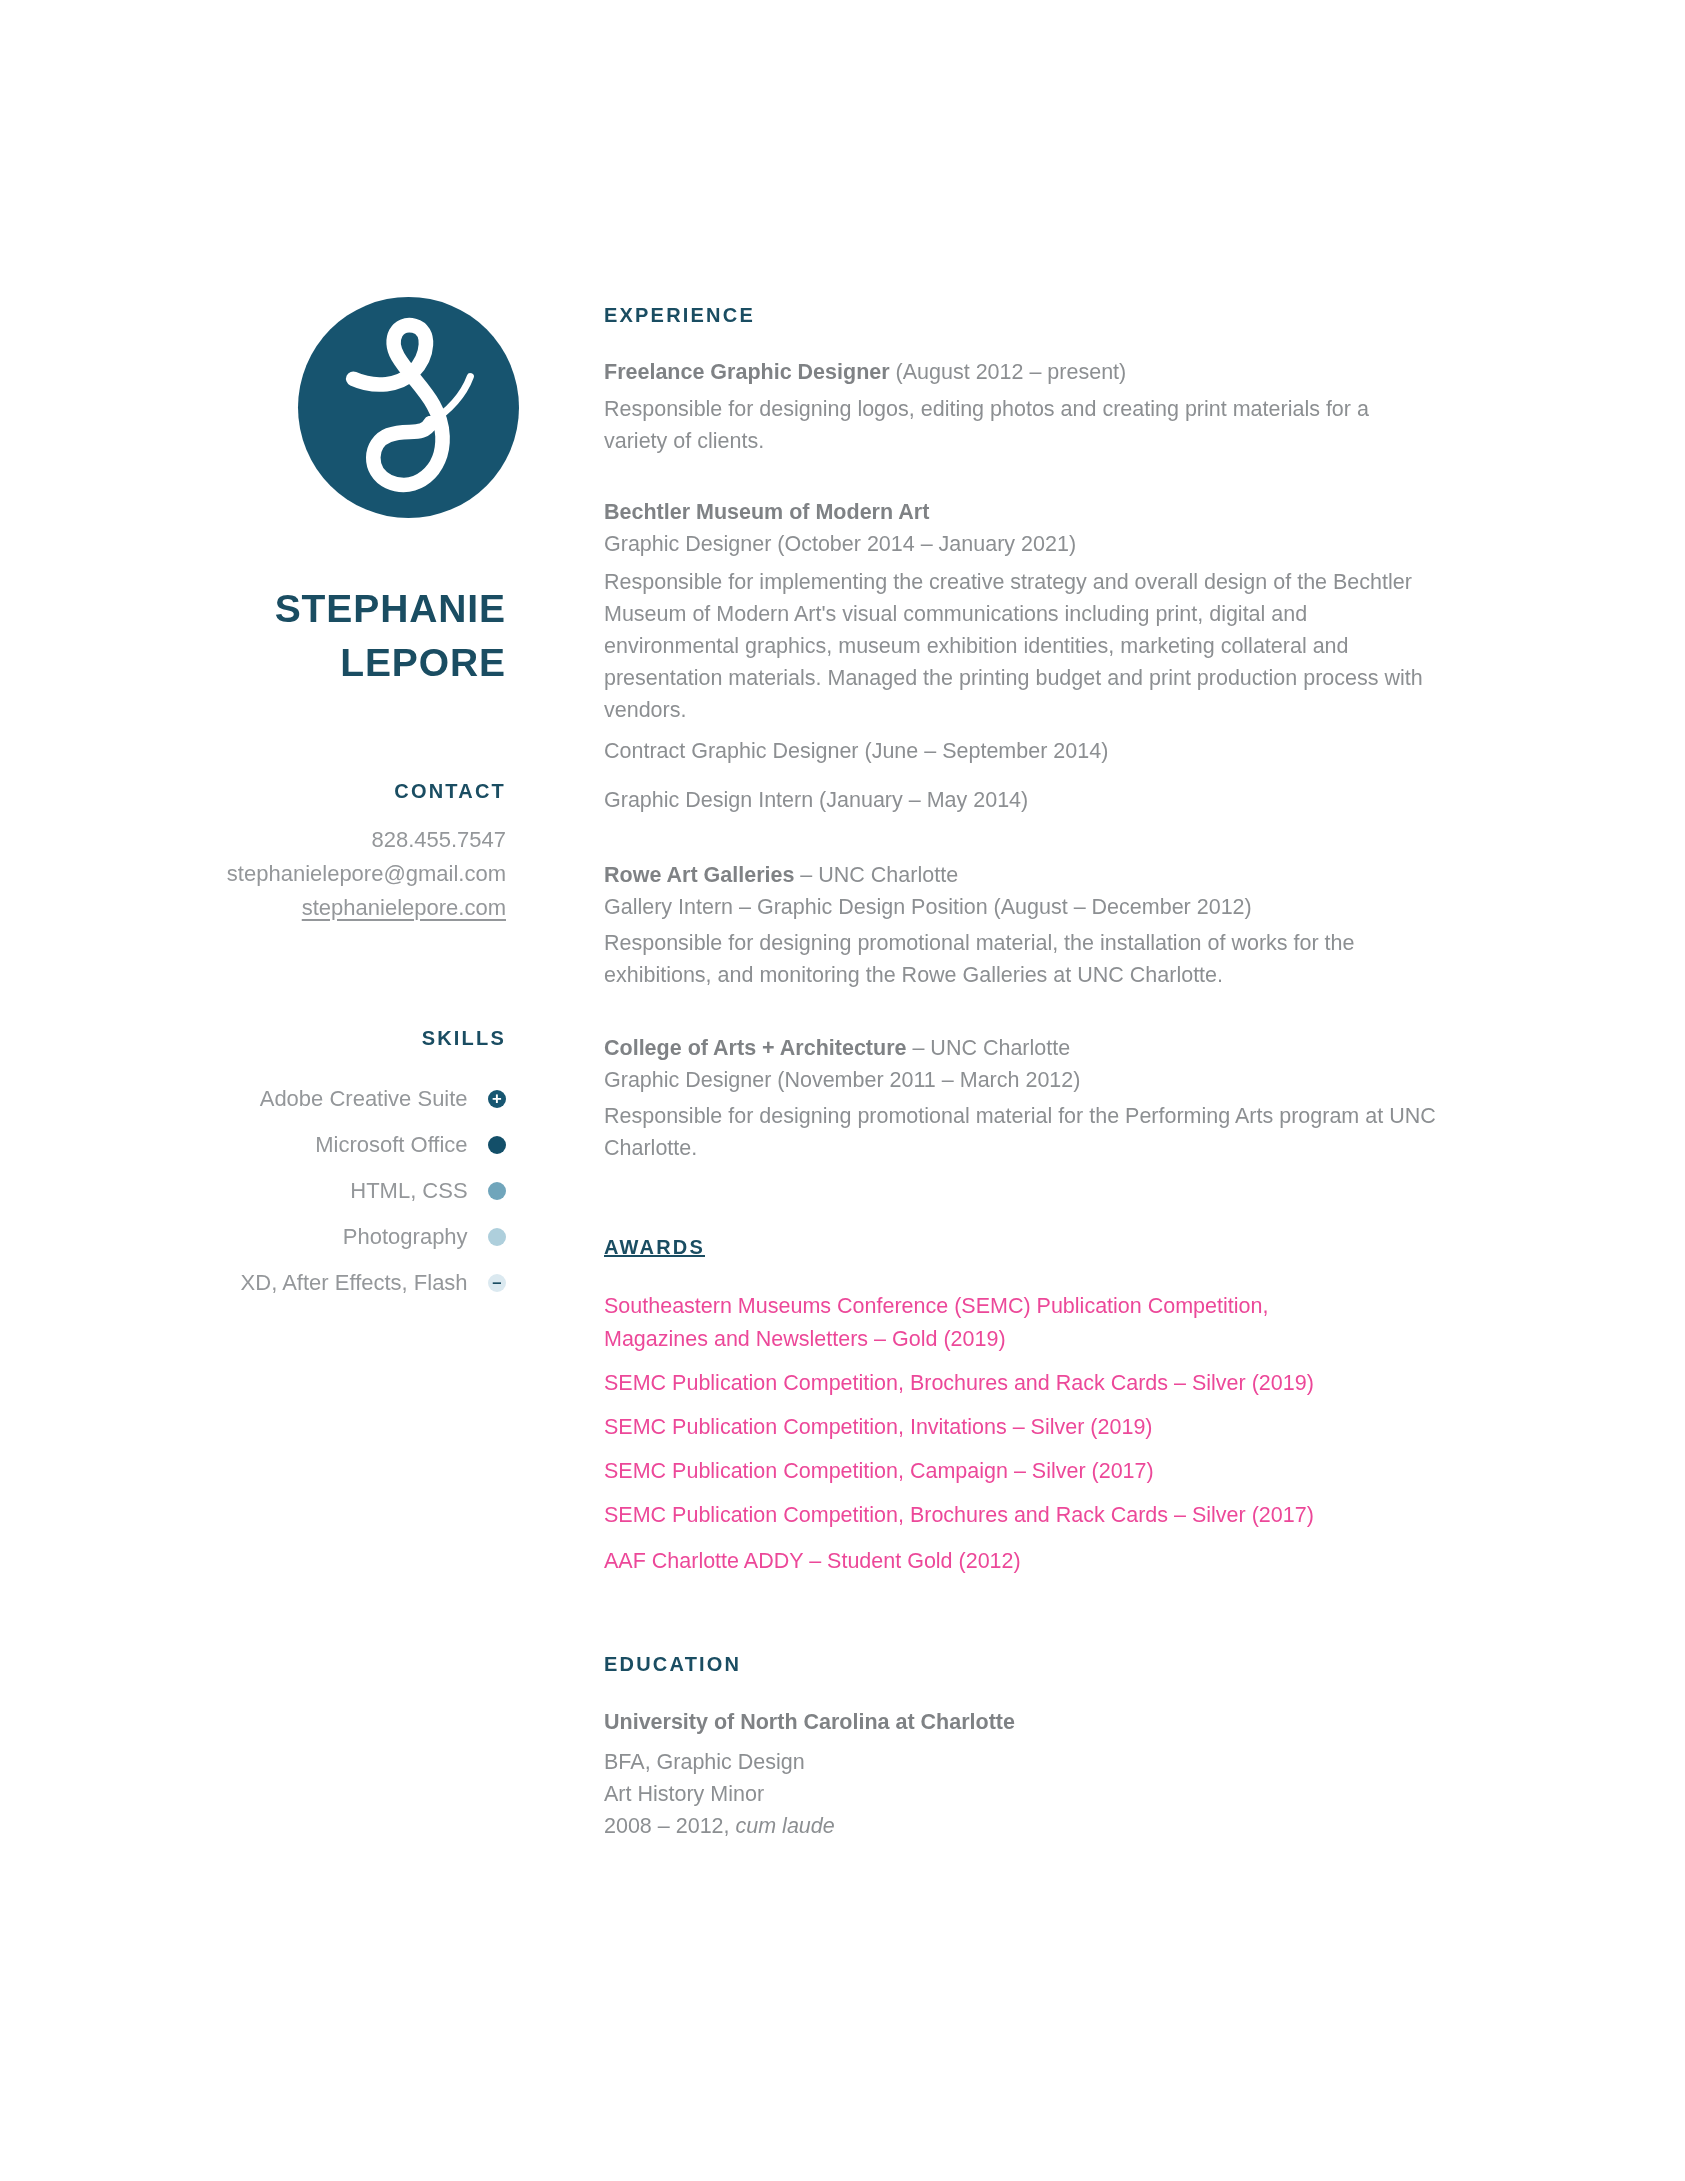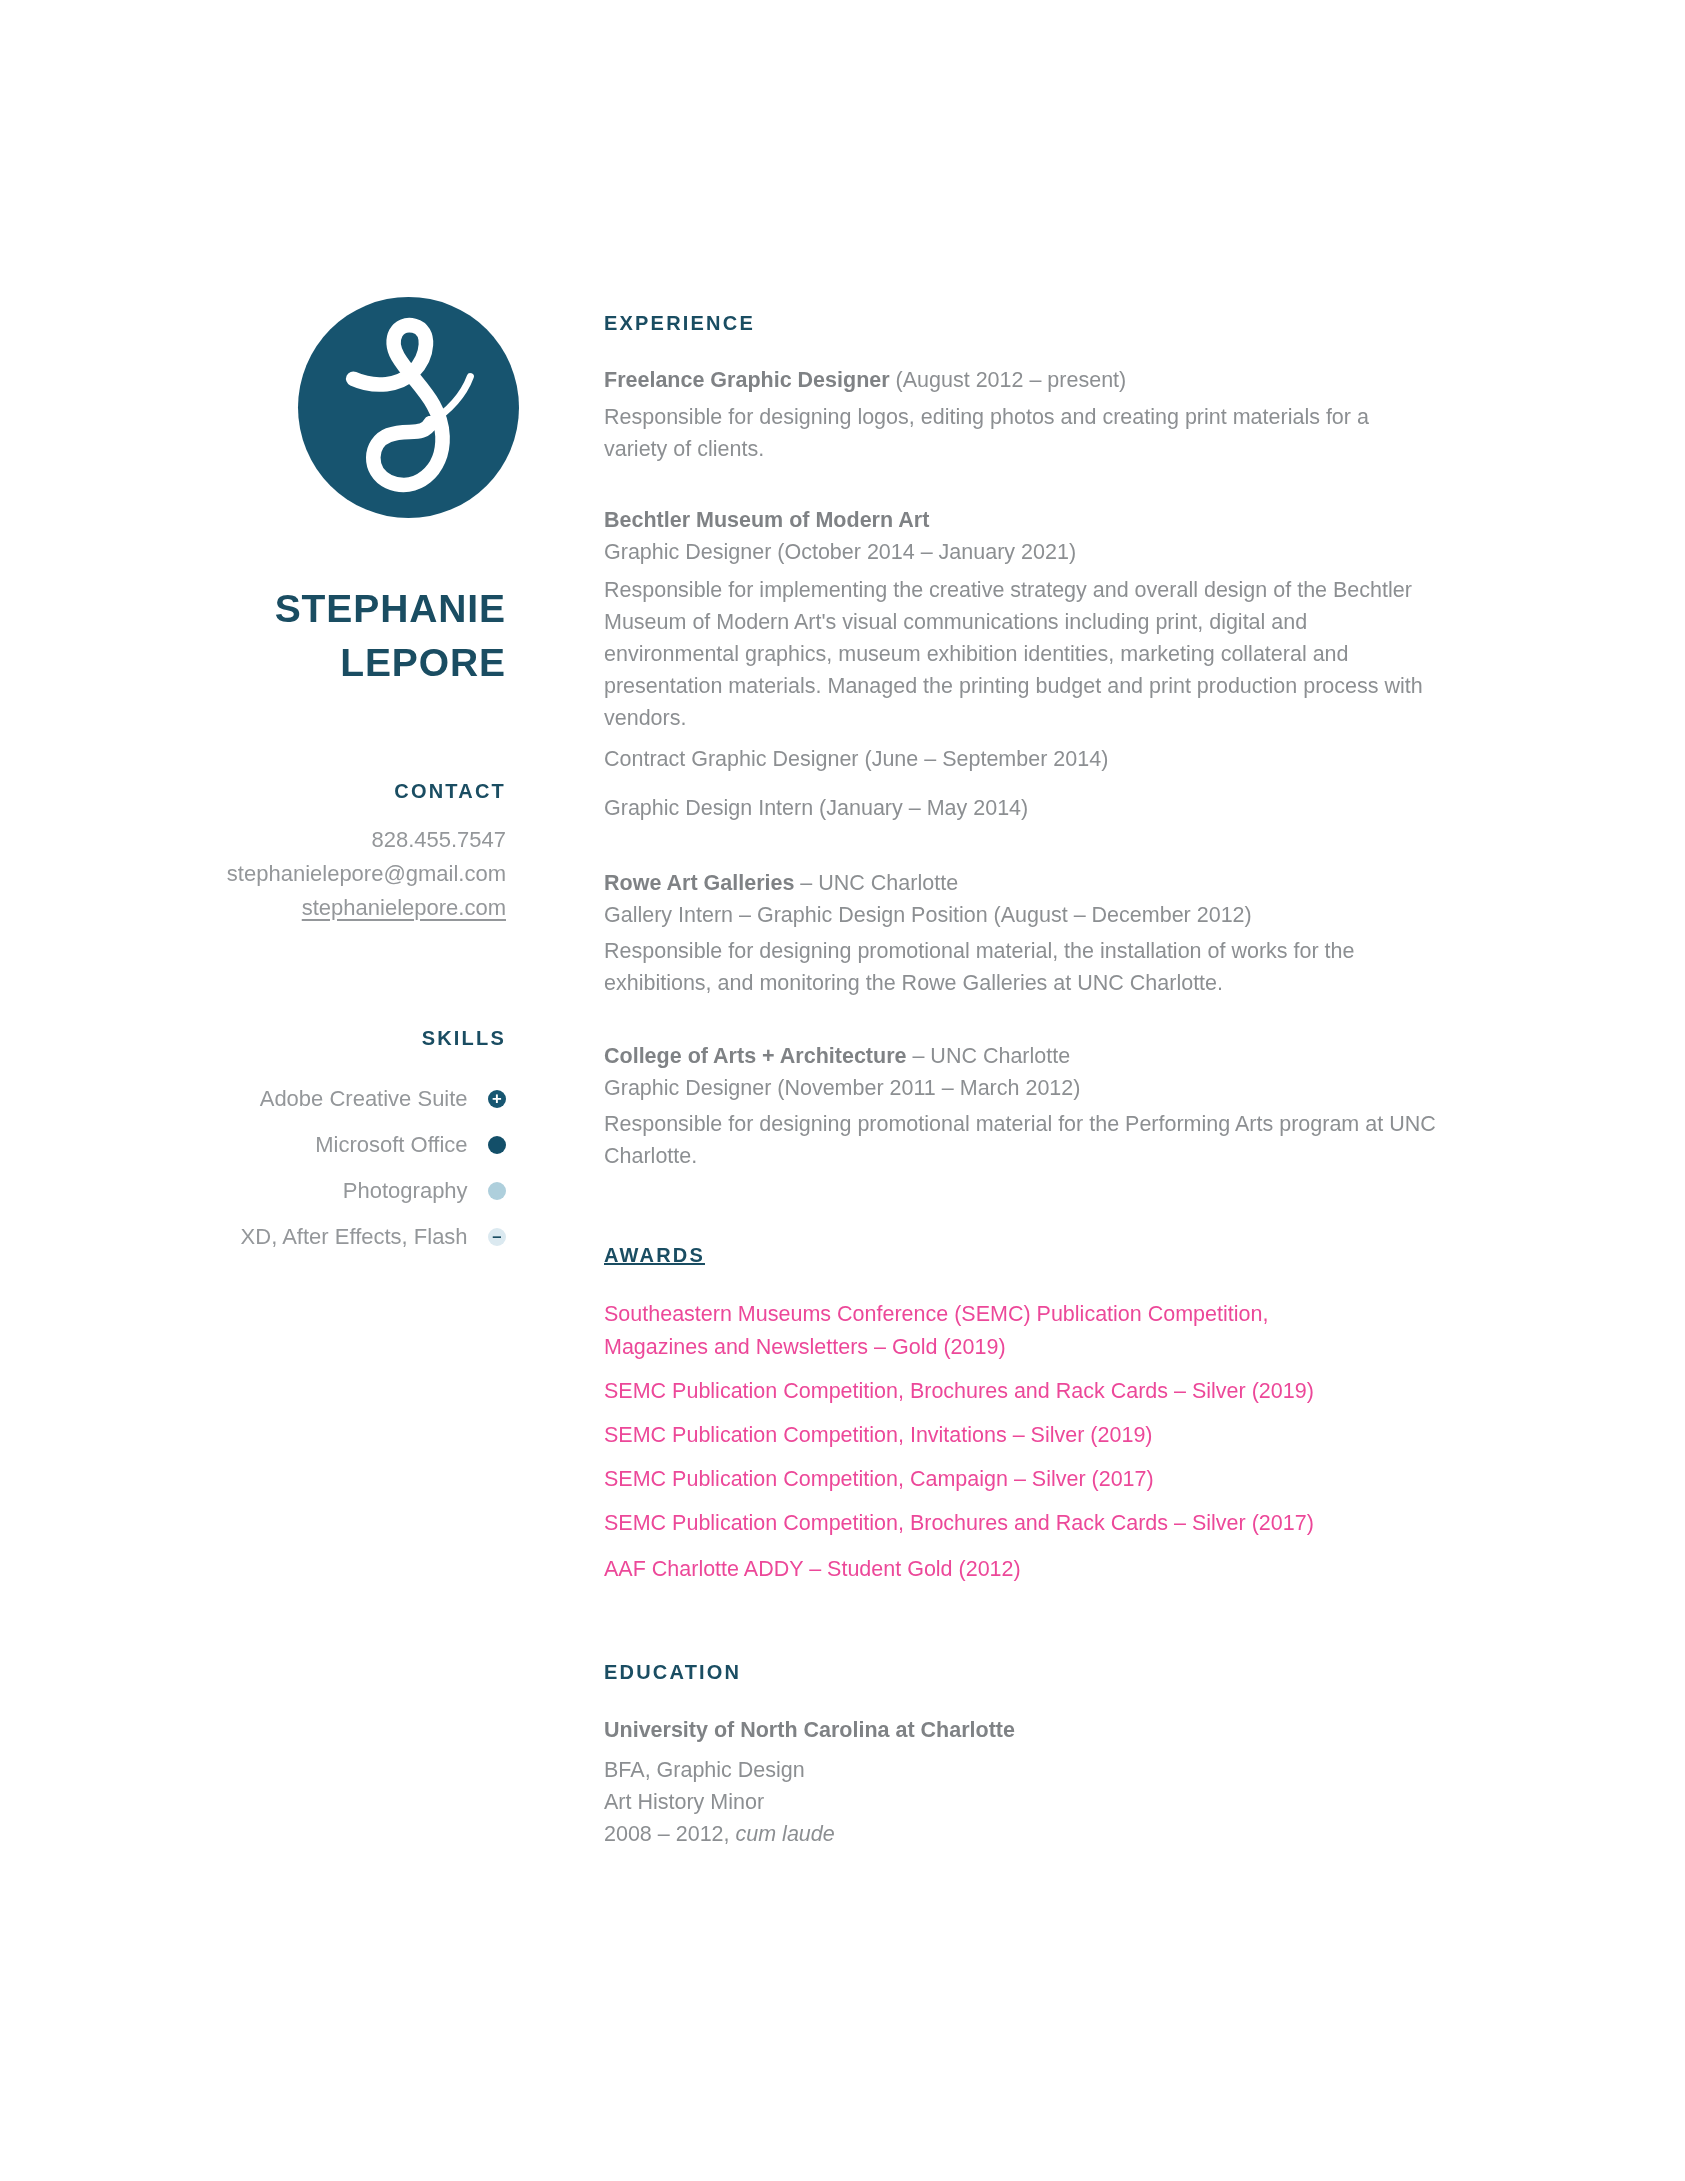--- a/index.html
+++ b/index.html
@@ -38,21 +38,21 @@
   }
   .dot{
     width:18.4px;height:18.4px;border-radius:50%;
     margin-left:20px;flex:0 0 auto;
     display:flex;align-items:center;justify-content:center;
     font-size:16.7px;font-weight:700;line-height:1;
   }
   .dot.plus{color:#ffffff;}
   .dot.minus{}
   
-  .rightcol{left:604px;top:16px;width:834px;height:1714px;}
+  .rightcol{left:604px;top:8px;width:834px;height:1714px;}
   .rline{font-size:21.5px;line-height:32px;}
   .b{font-weight:700;}
   .para{font-size:21.5px;line-height:32px;margin:0;}
   .exp-h{top:294px;}
   .job1{top:348px;}
   .job2{top:488px;}
   .job3{top:851px;}
   .job4{top:1024px;}
   .awards-h{top:1226px;text-decoration:underline;}
   .awards-list{top:1282px;}
@@ -88,20 +88,24 @@
 
   <div class="abs leftblock sec-h skills-h" style="color:#1a4d62;">SKILLS</div>
   <div class="abs leftblock skills" style="color:#94979a;">
     <div class="skill-row">
       <span>Adobe Creative Suite</span>
       <span class="dot plus" style="background-color: rgb(23, 86, 113);">+</span>
     </div>
     <div class="skill-row">
       <span>Microsoft Office</span>
       <span class="dot" style="background-color: rgb(19, 79, 105);"></span>
+    </div>
+    <div class="skill-row">
+      <span>HTML, CSS</span>
+      <span class="dot" style="background-color: rgb(112, 165, 187);"></span>
     </div>
     <div class="skill-row">
       <span>Photography</span>
       <span class="dot" style="background-color: rgb(174, 207, 220);"></span>
     </div>
     <div class="skill-row">
       <span>XD, After Effects, Flash</span>
       <span class="dot minus" style="color: rgb(26, 77, 98); background-color: rgb(219, 233, 240);">–</span>
     </div>
   </div>

